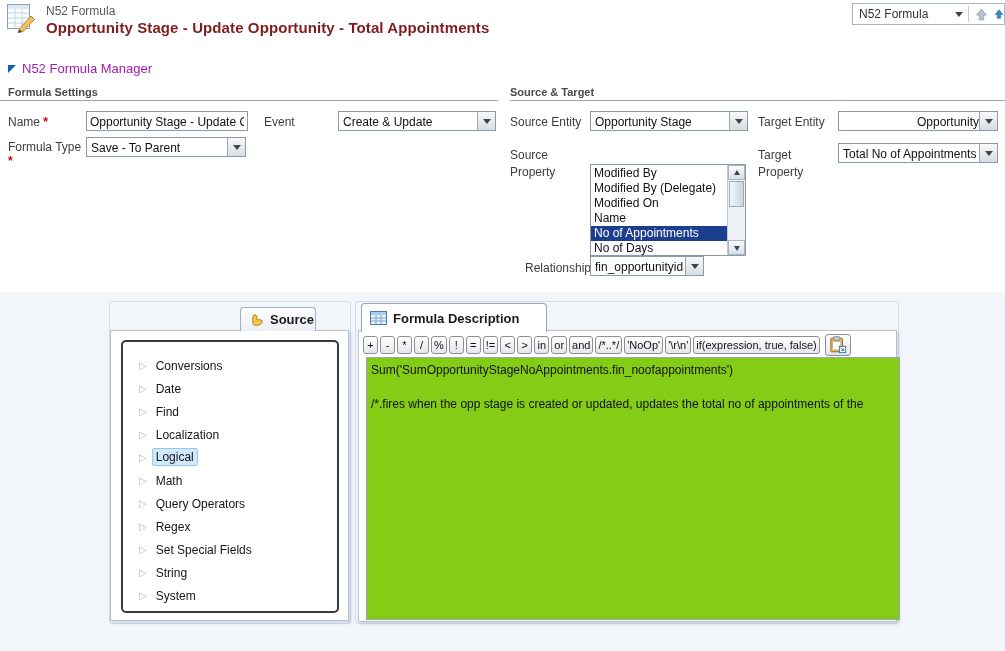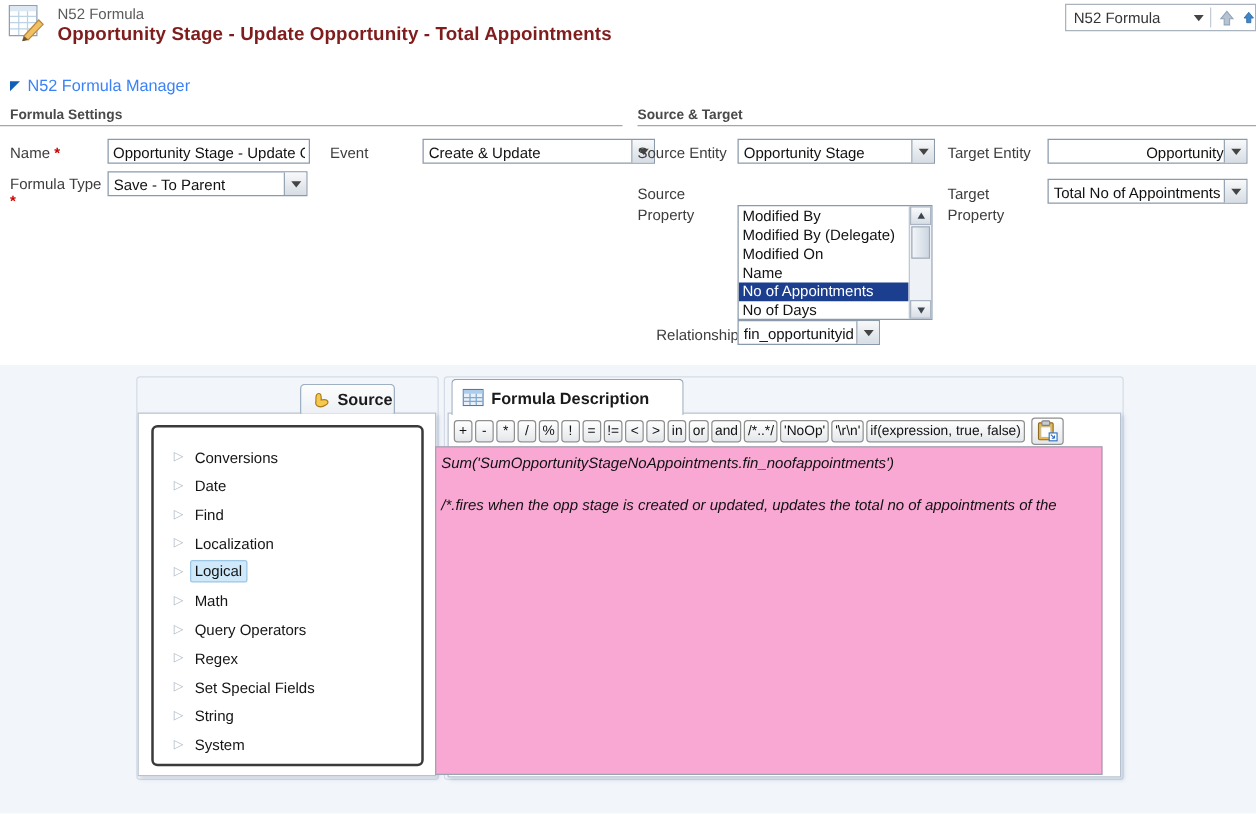--- a/index.html
+++ b/index.html
@@ -17,21 +17,21 @@
   .rs-text{flex:1;font-size:12px;color:#333;padding:3px 2px 0 6px;white-space:nowrap;overflow:hidden;}
   .rs-ddbtn{width:18px;display:flex;align-items:center;justify-content:center;cursor:pointer;}
   .tri-down{width:0;height:0;border:4px solid transparent;border-top:5px solid #444;margin-top:5px;}
   .rs-sep{width:1px;background:#c3ccd4;margin:2px 0;}
   .rs-up{width:25px;display:flex;align-items:center;justify-content:center;cursor:pointer;}
   .rs-next{width:10px;overflow:hidden;display:flex;align-items:center;}
 
   
   #manager-link{left:8px;top:61px;display:flex;align-items:center;gap:6px;cursor:pointer;}
   .collapse-tri{width:0;height:0;border-top:8px solid #1160b7;border-right:8px solid transparent;}
-  #manager-link span{font-size:13px;color:#3b82f6;}
+  #manager-link span{font-size:13px;color:#a21caf;}
 
   
   .section-title{top:86px;font-size:11px;font-weight:bold;color:#4a4a4a;}
   #fs-title{left:8px;} #st-title{left:510px;}
   .section-line{top:100px;height:1px;background:#a6a6a6;}
   #fs-line{left:0;width:498px;} #st-line{left:510px;width:495px;}
 
   .lbl{font-size:12px;color:#3d3d3d;}
   .req{color:#c00;font-weight:bold;}
 
@@ -79,22 +79,22 @@
   .chev{color:#b0bac4;font-size:10px;line-height:10px;}
   .tree-label{font-size:12px;color:#151515;}
   .tree-label.sel{background:#cfe9fb;border:1px solid #9cc6e4;border-radius:2px;padding:1px 3px;margin:-2px 0 0 -4px;}
 
   #fd-toolbar{left:363px;top:334px;width:530px;height:22px;display:flex;align-items:center;gap:2px;z-index:4;}
   .tb-btn{height:18px;min-width:15px;padding:0 2px;font-size:11px;background:linear-gradient(#ffffff,#e4e7ea);
           border:1px solid #8f8f8f;border-radius:3px;color:#111;display:flex;align-items:center;
           justify-content:center;cursor:pointer;font-family:"Liberation Sans",sans-serif;white-space:nowrap;}
   #paste-btn{height:20px;width:24px;margin-left:3px;background:linear-gradient(#ffffff,#e4e7ea);
              border:1px solid #8f8f8f;border-radius:3px;display:flex;align-items:center;justify-content:center;cursor:pointer;}
-  #fd-text{left:348px;top:357px;width:526px;height:257px;border:1px solid #9aa5b1;background:#f9a8d4;
-           font-size:12px;line-height:17px;padding:4px 2px 0 4px;white-space:pre;overflow:hidden;z-index:4;color:#111;font-style:italic;}
+  #fd-text{left:366px;top:357px;width:526px;height:257px;border:1px solid #9aa5b1;background:#84cc16;
+           font-size:12px;line-height:17px;padding:4px 2px 0 4px;white-space:pre;overflow:hidden;z-index:4;color:#111;}
 </style>
 </head>
 <body>
 
 <div id="app">
   <div class="abs" id="lower-bg"></div>
 
   <div class="abs" style="left:6px;top:3px;">
     <svg width="32" height="30" viewBox="0 0 32 30">
       <rect x="1.5" y="1.5" width="22" height="24" fill="#ffffff" stroke="#8fa0b2"></rect>
@@ -134,21 +134,21 @@
   <div class="abs section-title" id="st-title">Source &amp; Target</div>
   <div class="abs section-line" id="fs-line"></div>
   <div class="abs section-line" id="st-line"></div>
 
   <div class="abs lbl" style="left:8px;top:115px;">
     <span>Name</span> <span class="req">*</span>
   </div>
   <input class="txt" style="left: 86px; top: 111px; width: 162px;" value="Opportunity Stage - Update Opp">
 
   <div class="abs lbl" style="left:264px;top:115px;">Event</div>
-  <div class="abs dd" style="left:338px;top:111px;width:186px;justify-content:flex-end;">
+  <div class="abs dd" style="left:338px;top:111px;width:158px;justify-content:flex-end;">
     <div class="dd-val">Create &amp; Update</div>
     <div class="dd-btn">
         <span class="tri-down"></span>
       </div>
   </div>
 
   <div class="abs lbl" style="left:8px;top:140px;">Formula Type</div>
   <div class="abs lbl req" style="left:8px;top:154px;">*</div>
   <div class="abs dd" style="left:86px;top:137px;width:160px;">
     <div class="dd-val">Save - To Parent</div>

